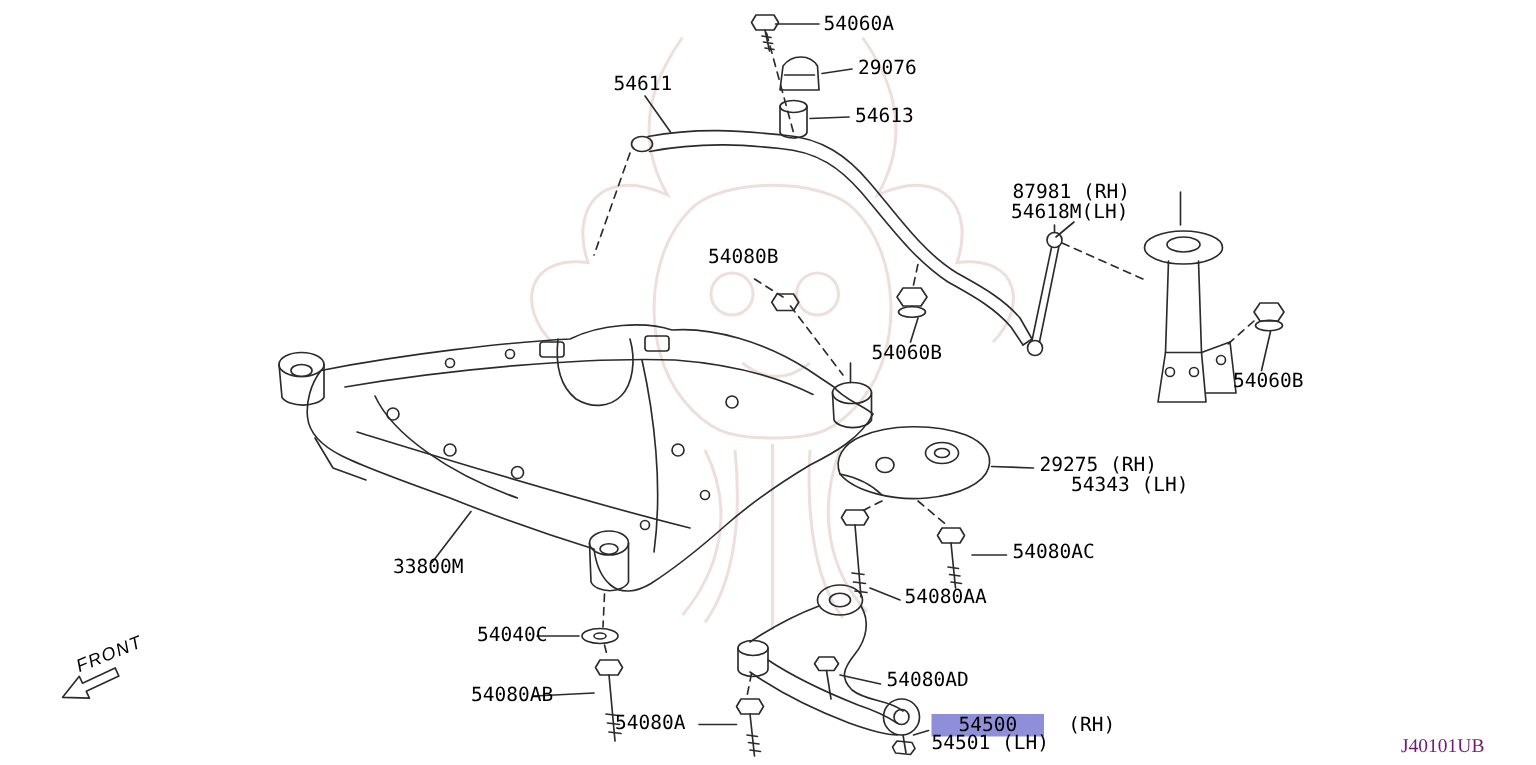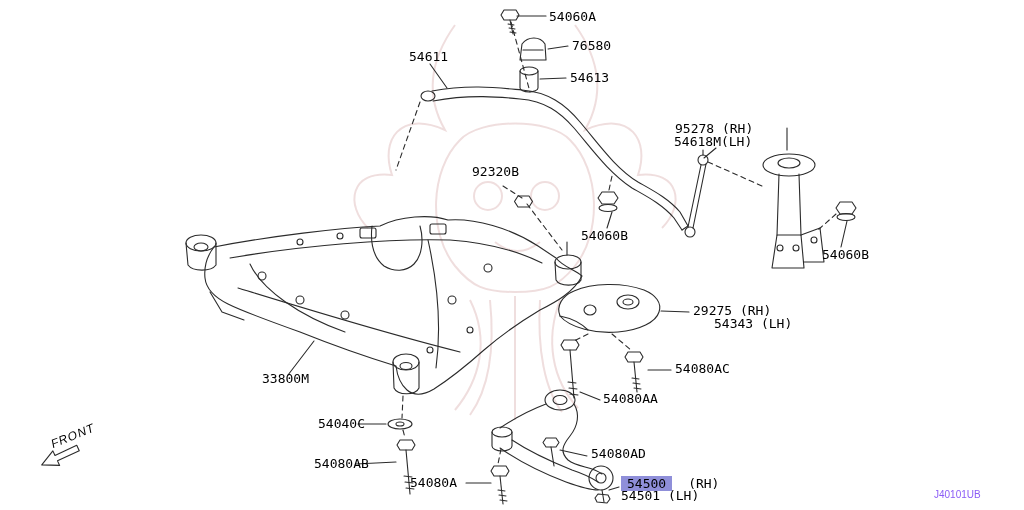--- a/index.html
+++ b/index.html
@@ -7,24 +7,24 @@
     position:relative;width:1024px;height:510px;background:#ffffff;
     font-family:"DejaVu Sans Mono","Liberation Mono",monospace;
     overflow:hidden;
   }
   svg.art{position:absolute;left:0;top:0;}
   .plabel{
     position:absolute;font-size:13px;line-height:13px;color:#000;
     white-space:nowrap;cursor:pointer;
   }
   .plabel .sfx{margin-left:16px;}
-  .hl{background:#8f8fd9;padding:0 6px;}
+  .hl{background:#8f8fd9;padding:0 18px;}
   .code{
-    position:absolute;font-size:10px;color:#8b5cf6;
-    font-family:Liberation Sans, sans-serif;
+    position:absolute;font-size:13px;color:#701a75;
+    font-family:Liberation Serif, serif;
   }
   .front{
     position:absolute;font-size:12px;letter-spacing:1px;font-style:italic;
     transform:rotate(-22deg);transform-origin:left bottom;
     font-family:"Liberation Sans","DejaVu Sans",sans-serif;color:#000;
   }
 </style>
 </head>
 <body>
 
@@ -225,25 +225,25 @@
       </g>
 
       <g transform="translate(78,448) rotate(155)">
         <path d="M0,-3 L24,-3 L24,-8 L40,0 L24,8 L24,3 L0,3 Z" fill="#ffffff"></path>
       </g>
     </g>
   </svg>
 
   <div class="plabel" style="left:549px;top:10px">54060A</div>
   <div class="plabel" style="left:409px;top:50px">54611</div>
-  <div class="plabel" style="left:572px;top:39px">76580</div>
+  <div class="plabel" style="left:572px;top:39px">29076</div>
   <div class="plabel" style="left:570px;top:71px">54613</div>
-  <div class="plabel" style="left:675px;top:122px">95278 (RH)</div>
+  <div class="plabel" style="left:675px;top:122px">87981 (RH)</div>
   <div class="plabel" style="left:674px;top:135px">54618M(LH)</div>
-  <div class="plabel" style="left:472px;top:165px">92320B</div>
+  <div class="plabel" style="left:472px;top:165px">54080B</div>
   <div class="plabel" style="left:581px;top:229px">54060B</div>
   <div class="plabel" style="left:822px;top:248px">54060B</div>
   <div class="plabel" style="left:693px;top:304px">29275 (RH)</div>
   <div class="plabel" style="left:714px;top:317px">54343 (LH)</div>
   <div class="plabel" style="left:262px;top:372px">33800M</div>
   <div class="plabel" style="left:675px;top:362px">54080AC</div>
   <div class="plabel" style="left:603px;top:392px">54080AA</div>
   <div class="plabel" style="left:318px;top:417px">54040C</div>
   <div class="plabel" style="left:591px;top:447px">54080AD</div>
   <div class="plabel" style="left:314px;top:457px">54080AB</div>

